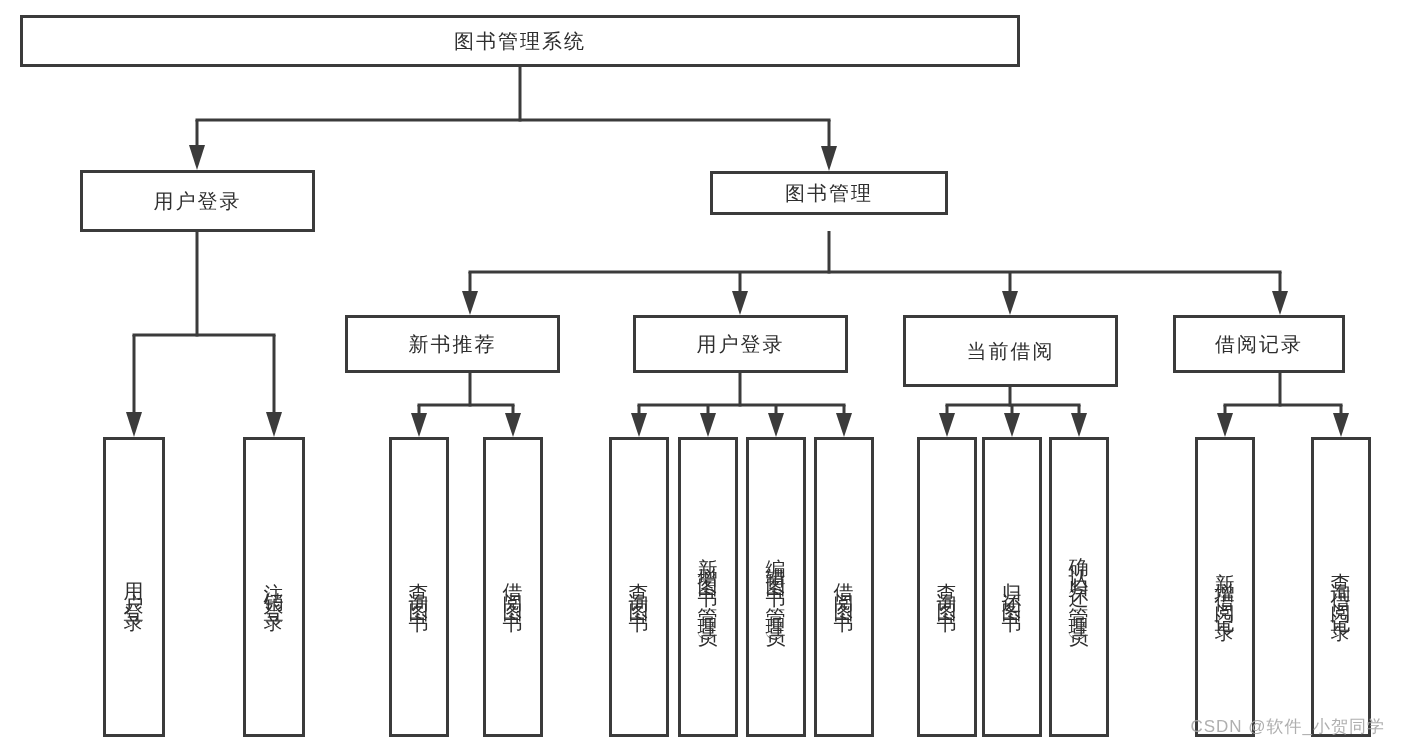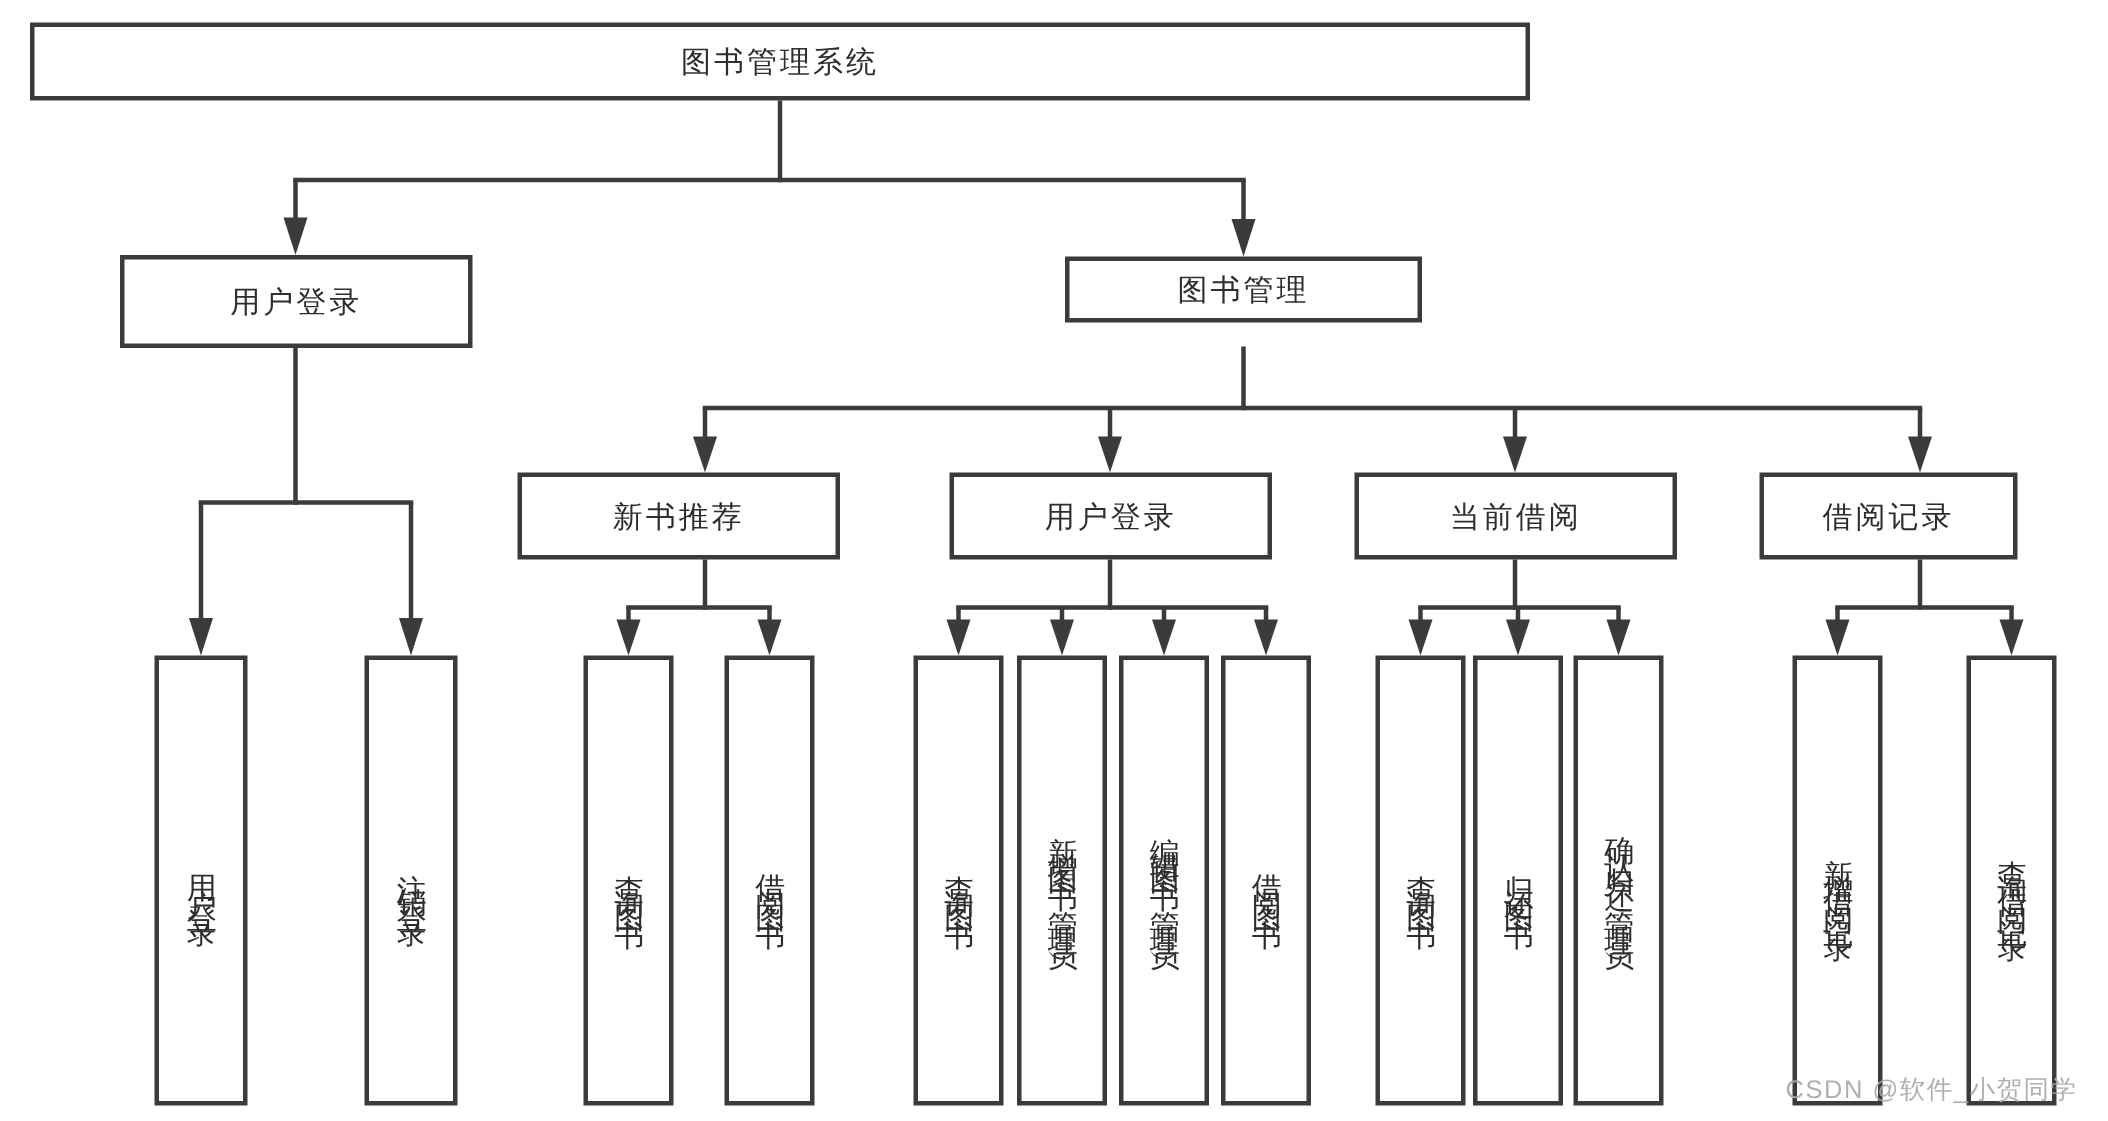--- a/index.html
+++ b/index.html
@@ -140,21 +140,21 @@
   <div class="box hbox" style="left:710px;top:171px;width:238px;height:44px">
     <span class="lbl">图书管理</span>
   </div>
 
   <div class="box hbox" style="left:345px;top:315px;width:215px;height:58px">
     <span class="lbl">新书推荐</span>
   </div>
   <div class="box hbox" style="left:633px;top:315px;width:215px;height:58px">
     <span class="lbl">用户登录</span>
   </div>
-  <div class="box hbox" style="left:903px;top:315px;width:215px;height:58px">
+  <div class="box hbox" style="left:903px;top:315px;width:215px;height:72px">
     <span class="lbl">当前借阅</span>
   </div>
   <div class="box hbox" style="left:1173px;top:315px;width:172px;height:58px">
     <span class="lbl">借阅记录</span>
   </div>
 
   <div class="box leaf" style="left:103px;width:62px">
     <span class="vtext">用户登录</span>
   </div>
   <div class="box leaf" style="left:243px;width:62px">

